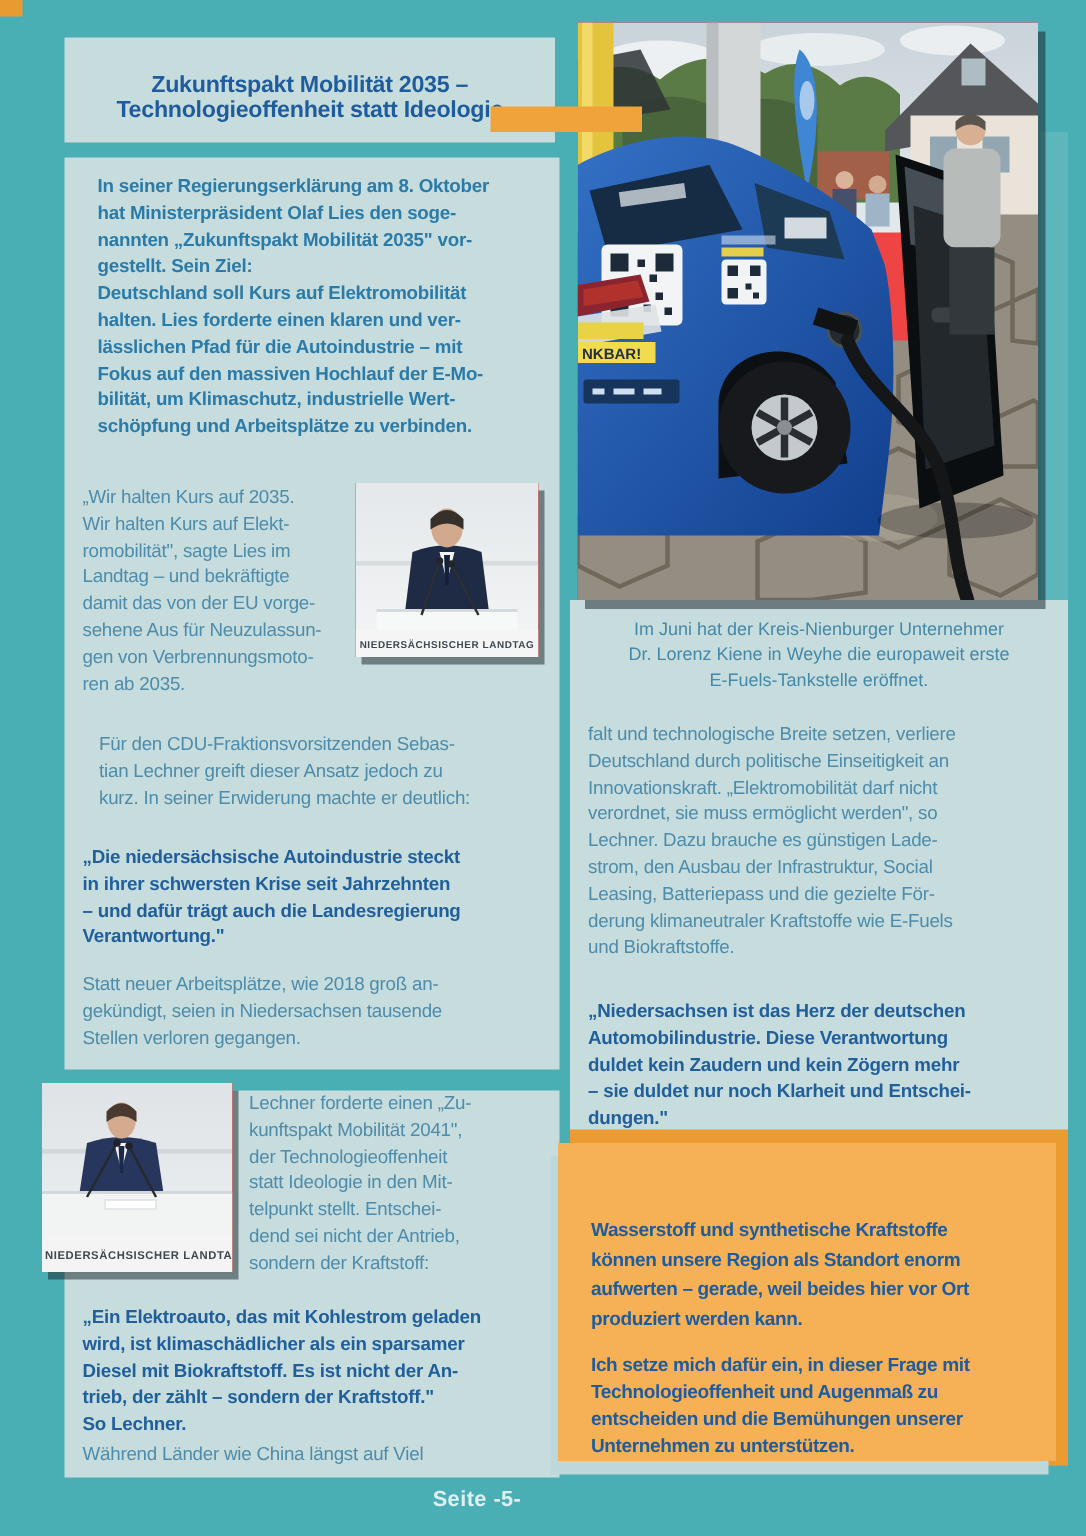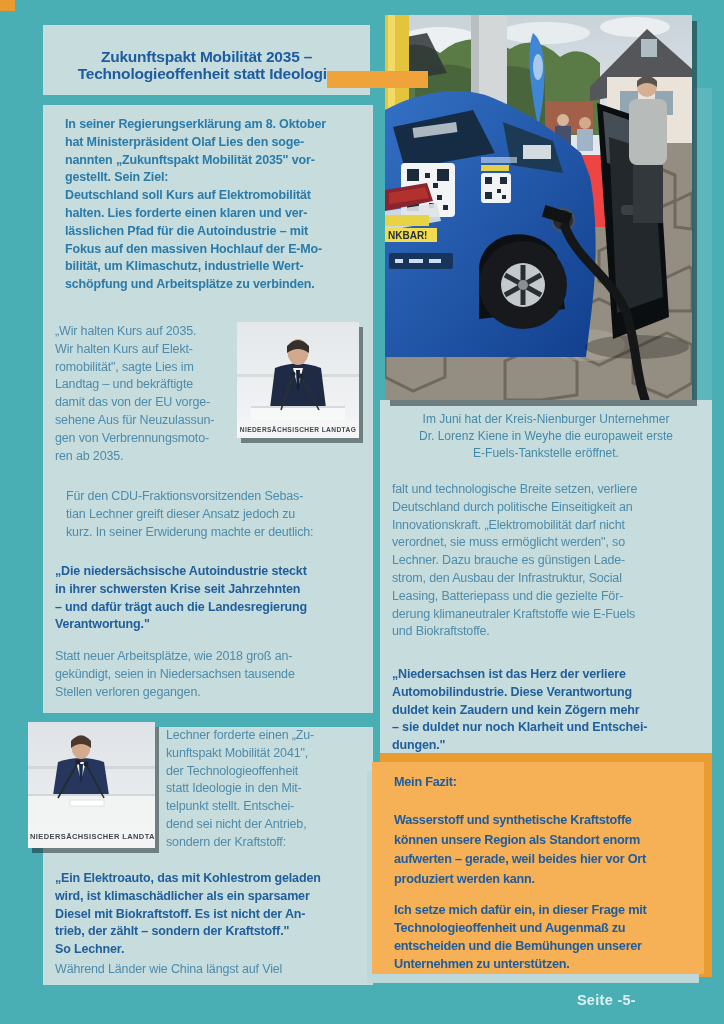--- a/index.html
+++ b/index.html
@@ -28,21 +28,21 @@
   .rstrip{left:694px;top:88px;width:18px;height:314px;background:#5cb6bc;}
   .rbox{left:380px;top:400px;width:332px;height:358px;}
   .caption{font-size:12px;line-height:17px;color:#4589a8;text-align:center;}
   .fazit-back{left:380px;top:753px;width:332px;height:224px;background:#ea9c33;}
   .fazit-front{
     left:372px;top:762px;width:332px;height:212px;background:#f6b055;
     box-shadow:-5px 9px 0 #bcd8da;
   }
   .fz{font-size:12.7px;font-weight:700;color:#1e5c9e;letter-spacing:-0.25px;}
   .footer{
-    left:0;top:992px;width:636px;text-align:right;
+    left:0;top:992px;width:636px;text-align:center;
     font-size:14.5px;font-weight:700;color:#dff0f1;letter-spacing:0.3px;
   }
 </style>
 </head>
 <body>
 
 <div class="page">
 
   <div class="abs corner"></div>
 
@@ -315,29 +315,28 @@
 E-Fuels-Tankstelle eröffnet.</div>
   <div class="abs ml t" style="left:392px;top:481px;width:314px;">falt und technologische Breite setzen, verliere
 Deutschland durch politische Einseitigkeit an
 Innovationskraft. „Elektromobilität darf nicht
 verordnet, sie muss ermöglicht werden", so
 Lechner. Dazu brauche es günstigen Lade-
 strom, den Ausbau der Infrastruktur, Social
 Leasing, Batteriepass und die gezielte För-
 derung klimaneutraler Kraftstoffe wie E-Fuels
 und Biokraftstoffe.</div>
-  <div class="abs ml t bold c-dark" style="left:392px;top:666px;width:314px;">„Niedersachsen ist das Herz der verliere
+  <div class="abs ml t bold c-dark" style="left:392px;top:666px;width:314px;">„Niedersachsen ist das Herz der deutschen
 Automobilindustrie. Diese Verantwortung
 duldet kein Zaudern und kein Zögern mehr
 – sie duldet nur noch Klarheit und Entschei-
 dungen."</div>
 
   <div class="abs fazit-back"></div>
   <div class="abs fazit-front"></div>
-  <div class="abs fz" style="left:394px;top:775px;width:300px;">Mein Fazit:</div>
   <div class="abs ml fz" style="left:394px;top:811px;width:306px;line-height:19.5px;">Wasserstoff und synthetische Kraftstoffe
 können unsere Region als Standort enorm
 aufwerten – gerade, weil beides hier vor Ort
 produziert werden kann.</div>
   <div class="abs ml fz" style="left:394px;top:901px;width:306px;line-height:18px;">Ich setze mich dafür ein, in dieser Frage mit
 Technologieoffenheit und Augenmaß zu
 entscheiden und die Bemühungen unserer
 Unternehmen zu unterstützen.</div>
 
   <div class="abs footer">Seite -5-</div>

